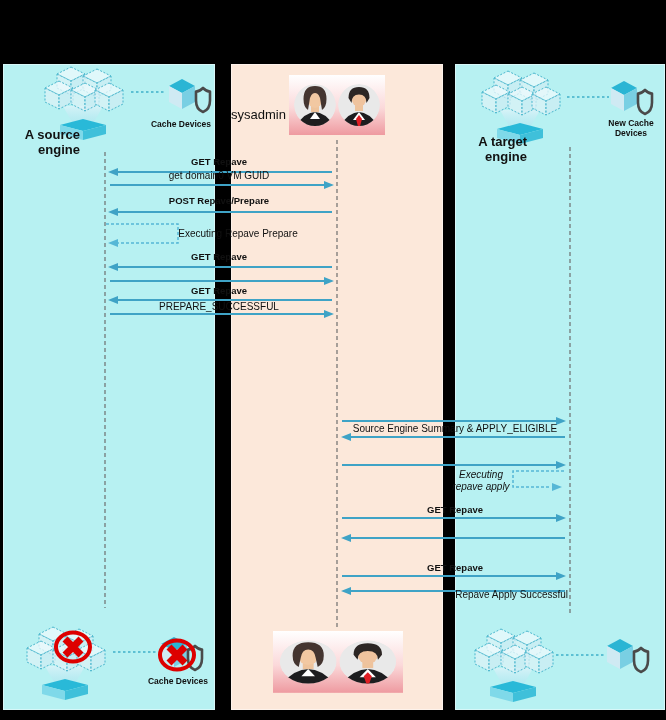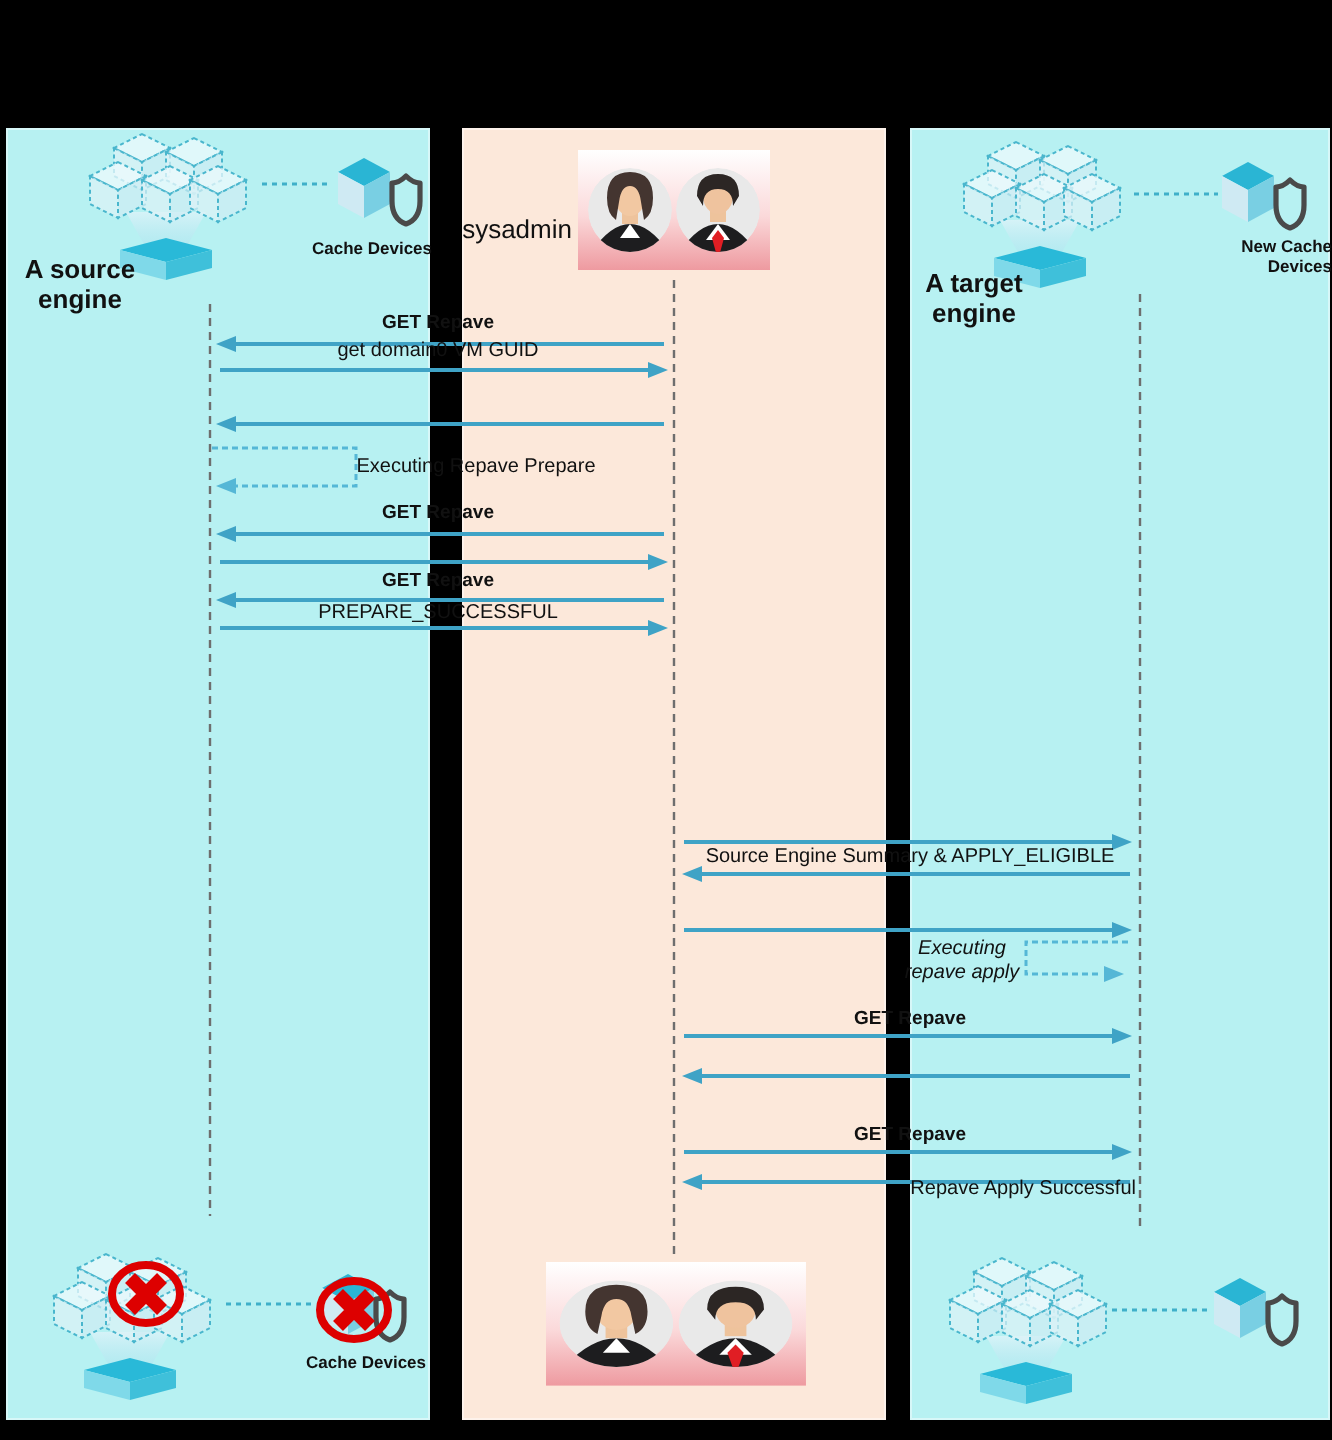--- a/index.html
+++ b/index.html
@@ -3,22 +3,22 @@
 <meta charset="utf-8">
 <style>
   html,body{margin:0;padding:0;background:#000;}
   body{width:666px;height:720px;overflow:hidden;font-family:"Liberation Sans","DejaVu Sans",sans-serif;}
   .stage{position:relative;width:666px;height:720px;background:#000;}
   .panel{position:absolute;top:64px;height:646px;border:1px solid rgba(255,255,255,0.45);box-sizing:border-box;}
   .panel.cyan{background:#b7f1f2;}
   .panel.peach{background:#fce8da;}
   .overlay{position:absolute;left:0;top:0;width:666px;height:720px;pointer-events:none;}
   .lbl{position:absolute;color:#111;line-height:1.08;}
-  .title{font-size:13px;font-weight:bold;text-align:center;line-height:1.18;}
-  .cachelbl{font-size:8.5px;font-weight:bold;text-align:right;line-height:1.15;}
+  .title{font-size:13px;font-weight:bold;text-align:right;line-height:1.18;}
+  .cachelbl{font-size:8.5px;font-weight:bold;text-align:center;line-height:1.15;}
   .msg{font-size:10px;text-align:center;white-space:nowrap;}
   .msg.bold{font-weight:bold;font-size:9.5px;}
   .sysadmin{font-size:13px;font-weight:normal;text-align:right;}
   .twoline{white-space:normal;line-height:1.2;font-style:italic;}
 </style>
 </head>
 <body>
 
 <div class="stage">
 
@@ -191,20 +191,21 @@
 
   <div class="lbl cachelbl" style="left:146px;top:120px;width:70px;">Cache Devices</div>
   <div class="lbl cachelbl" style="left:143px;top:677px;width:70px;">Cache Devices</div>
   <div class="lbl cachelbl" style="left:596px;top:119px;width:70px;">
     <div>New Cache</div>
     <div>Devices</div>
   </div>
 
   <div class="lbl msg bold" style="left:105px;top:157px;width:228px;">GET Repave</div>
   <div class="lbl msg" style="left:105px;top:171px;width:228px;">get domain0 VM GUID</div>
+  <div class="lbl msg bold" style="left:105px;top:196px;width:228px;">POST Repave/Prepare</div>
   <div class="lbl msg" style="left:125px;top:229px;width:226px;">Executing Repave Prepare</div>
   <div class="lbl msg bold" style="left:105px;top:252px;width:228px;">GET Repave</div>
   <div class="lbl msg bold" style="left:105px;top:286px;width:228px;">GET Repave</div>
   <div class="lbl msg" style="left:105px;top:302px;width:228px;">PREPARE_SUCCESSFUL</div>
 
   <div class="lbl msg" style="left:342px;top:424px;width:226px;">Source Engine Summary &amp; APPLY_ELIGIBLE</div>
   <div class="lbl msg twoline" style="left:449px;top:469px;width:64px;">
     <div>Executing</div>
     <div>repave apply</div>
   </div>

